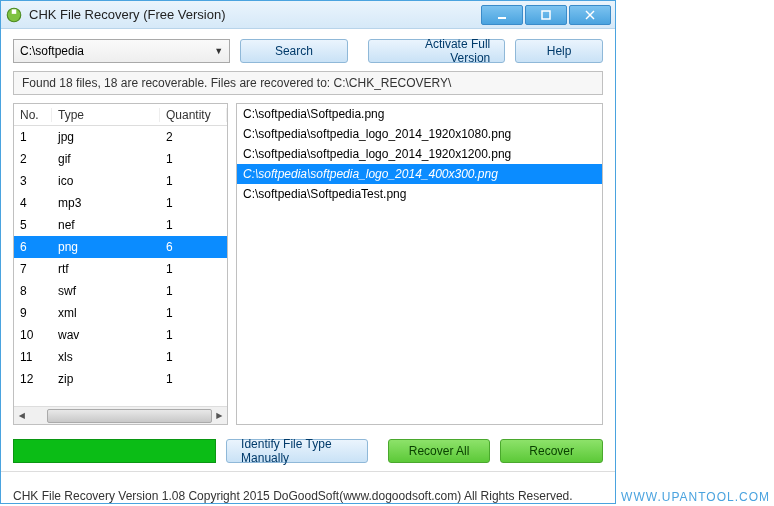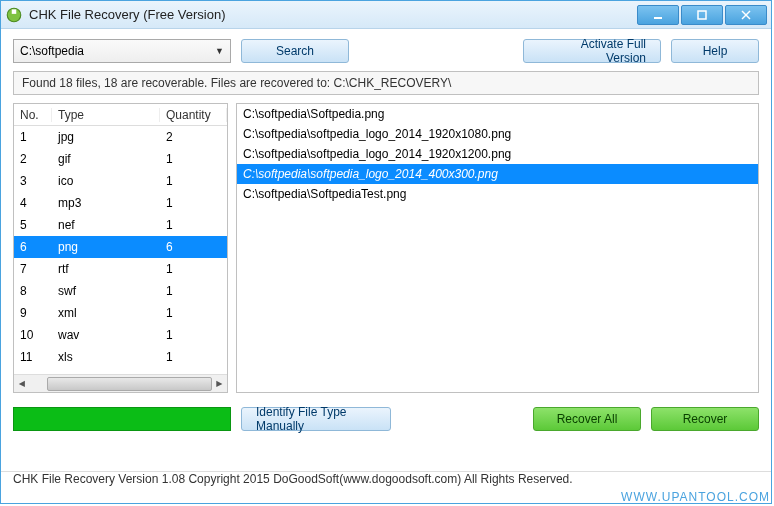--- a/index.html
+++ b/index.html
@@ -1,18 +1,18 @@
 <!DOCTYPE html>
 <html><head>
 <meta charset="utf-8">
 <style>
 * { box-sizing: border-box; margin: 0; padding: 0; font-family: "Segoe UI", Tahoma, sans-serif; font-size: 12px; }
 body { background: #fff; width: 774px; height: 506px; overflow: hidden; position: relative; }
 
-.window { border: 1px solid #4aa3df; width: 772px; height: 504px; background: #fff; display: flex; flex-direction: column; }
+.window { border: 1px solid #4aa3df; width: 616px; height: 504px; background: #fff; display: flex; flex-direction: column; }
 
 .titlebar { height: 28px; background: linear-gradient(#eaf4fc, #d6e9f8); display: flex; align-items: center; padding: 0 4px; border-bottom: 1px solid #b8d4ea; }
 .titlebar .icon-box { width: 18px; height: 18px; margin-right: 6px; display: flex; align-items: center; justify-content: center; }
 .titlebar .title { flex: 1; color: #222; font-size: 13px; }
 .win-controls { display: flex; gap: 2px; }
 .win-btn { width: 42px; height: 20px; background: linear-gradient(#7cc3f0, #4aa3df); border: 1px solid #3a8bc9; border-radius: 2px; display: flex; align-items: center; justify-content: center; cursor: pointer; }
 .win-btn svg { width: 10px; height: 10px; }
 
 .toolbar { padding: 10px 12px 8px; display: flex; gap: 10px; align-items: center; }
 .combo { width: 218px; height: 24px; border: 1px solid #a9a9a9; background: linear-gradient(#fafafa,#eee); display: flex; align-items: center; padding: 0 6px; justify-content: space-between; cursor: pointer; }
@@ -47,21 +47,21 @@
 .file-row { height: 20px; display: flex; align-items: center; padding: 0 6px; cursor: pointer; }
 .file-row.selected { background: #0b8cff; color: #fff; font-style: italic; }
 
 .bottom-bar { padding: 6px 12px 8px; display: flex; gap: 10px; align-items: center; }
 .progress { width: 218px; height: 24px; background: #0bbd16; border: 1px solid #0a9612; }
 .identify-btn { width: 150px; }
 .bottom-spacer { flex: 1; }
 .recover-all-btn { width: 108px; }
 .recover-btn { width: 108px; }
 
-.footer { height: 32px; border-top: 1px solid #ddd; display: flex; align-items: flex-start; padding: 0 12px; color: #333; position: relative; margin-top: 32px; }
+.footer { height: 32px; border-top: 1px solid #ddd; display: flex; align-items: flex-end; padding: 0 12px; color: #333; position: relative; }
 
 .watermark { position: absolute; right: 4px; bottom: 2px; text-align: right; pointer-events: none; }
 .watermark .cn { font-size: 20px; color: #66a6d8; font-weight: bold; letter-spacing: 2px; }
 .watermark .cn .u { color: #1b6fb5; font-size: 26px; }
 .watermark .url { font-size: 12px; color: #4aa3df; letter-spacing: 1px; }
 </style>
 </head>
 <body>
 
 <div class="window">

